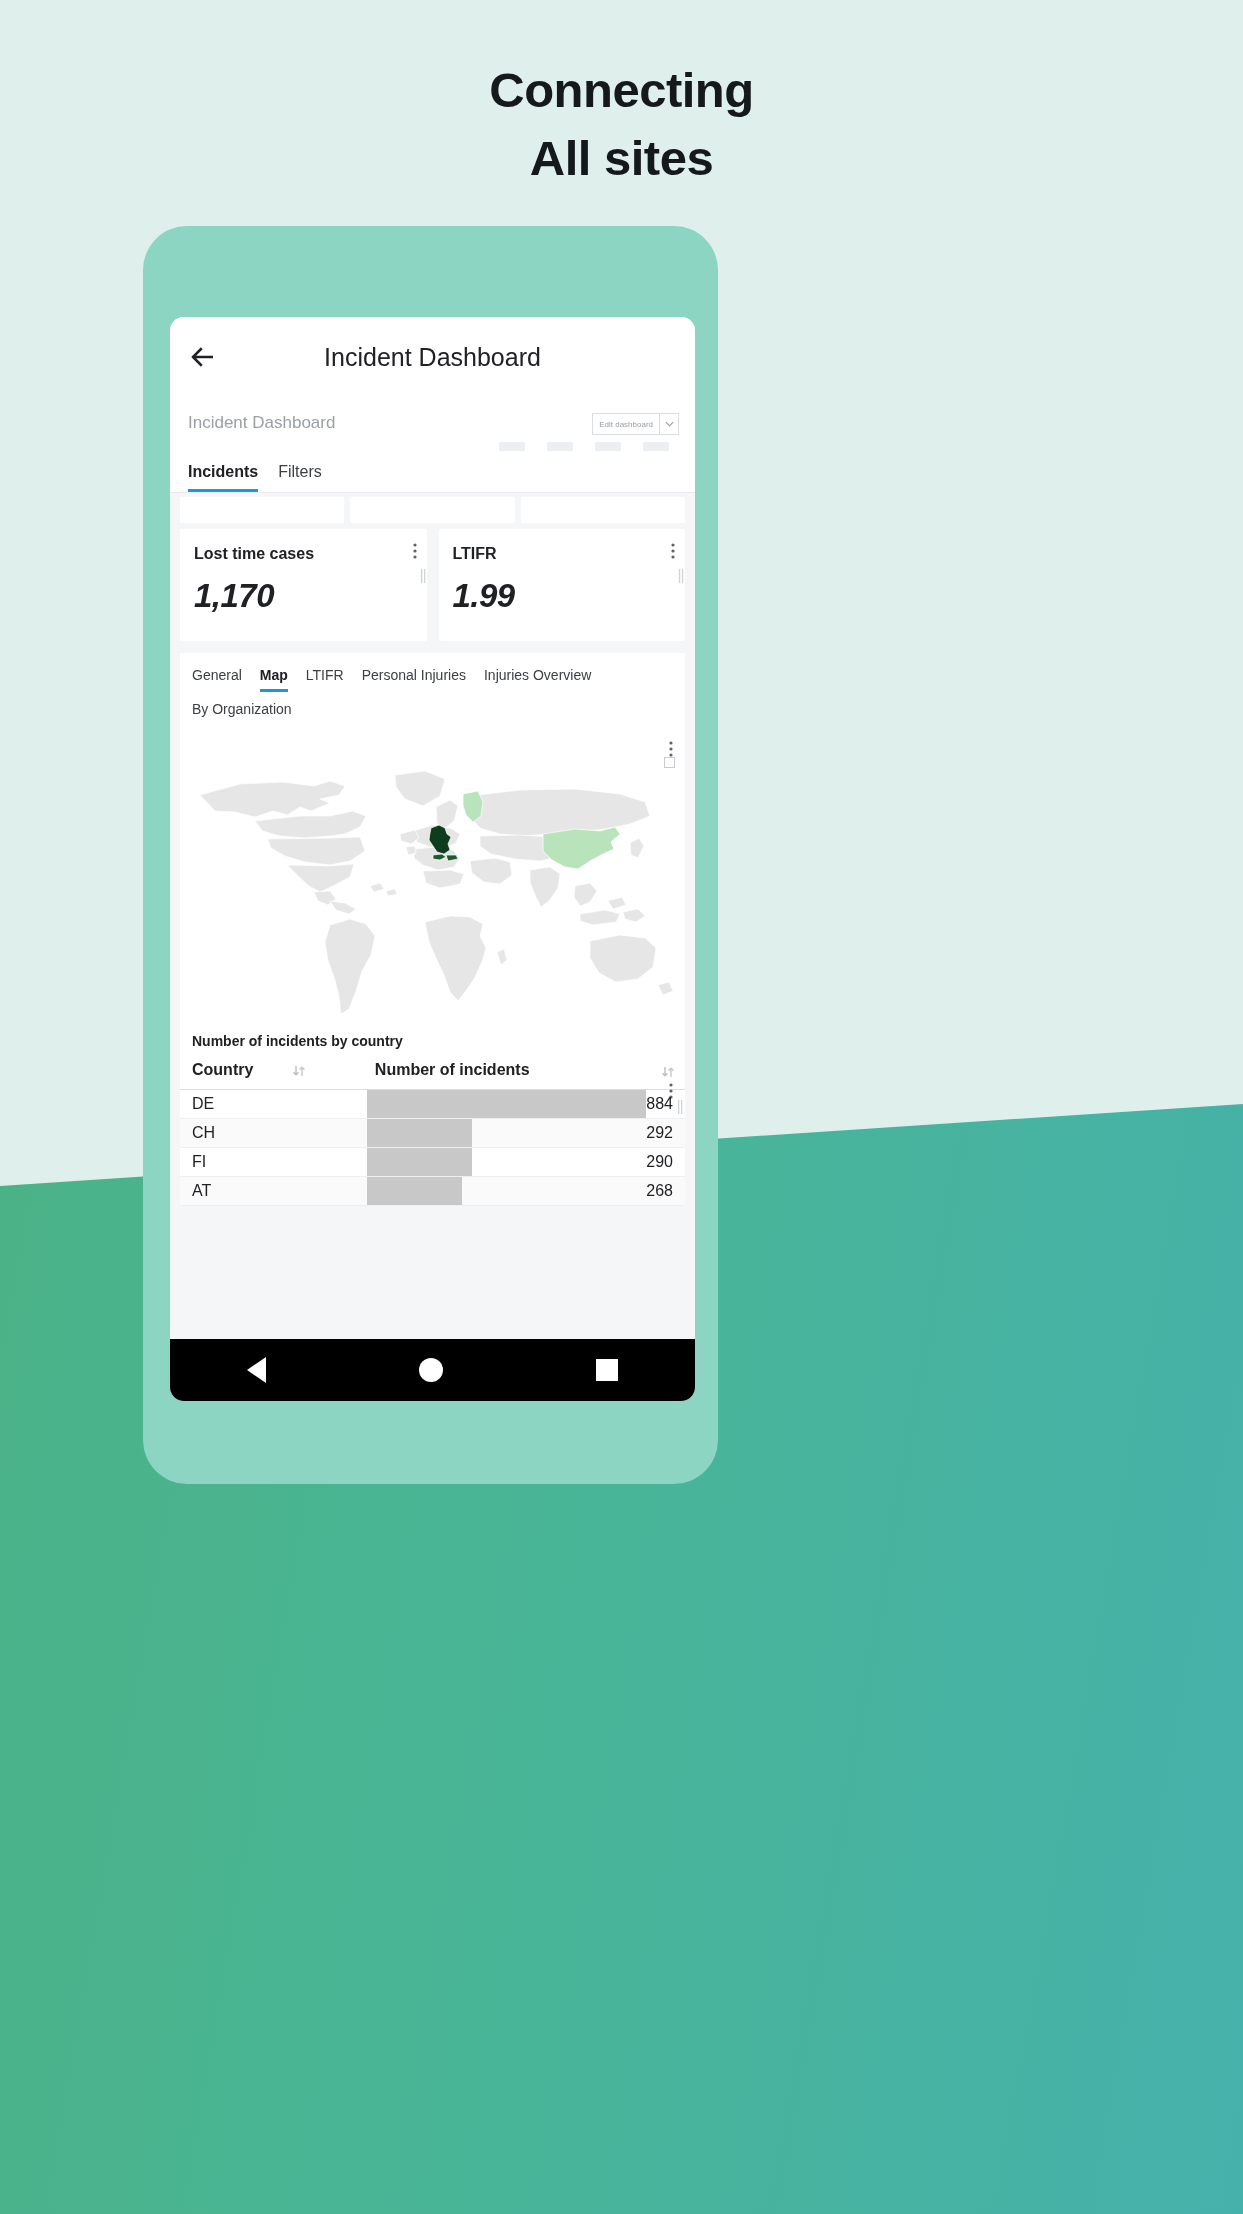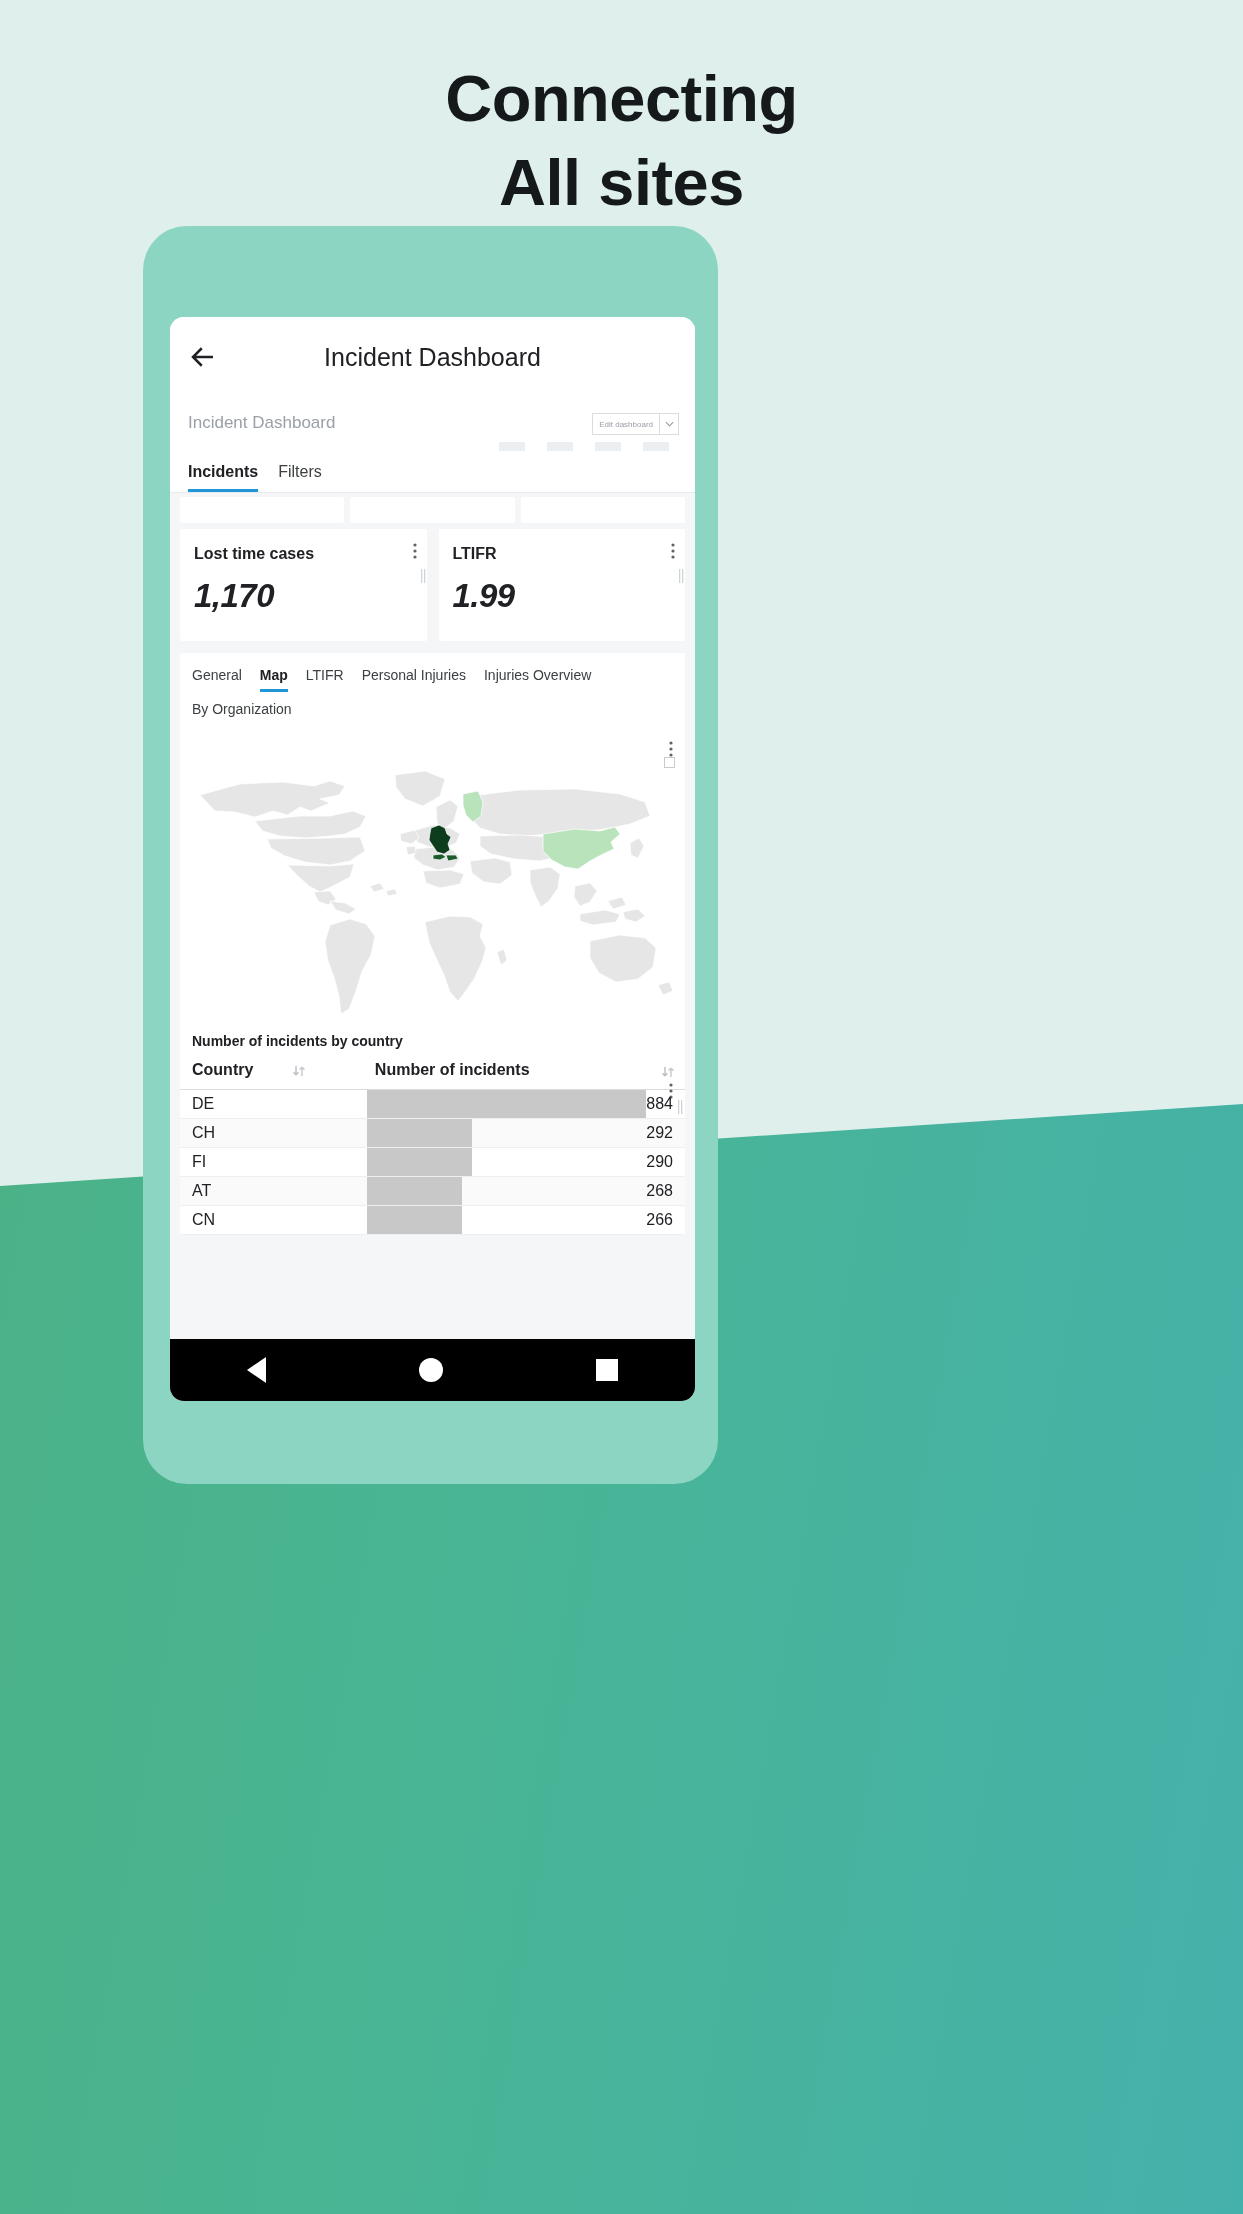--- a/index.html
+++ b/index.html
@@ -24,21 +24,21 @@
     clip-path: polygon(0 1186px, 1243px 1104px, 1243px 2214px, 0 2214px);
   }
 
   
   #headline {
     position: absolute;
     left: 0; top: 66px;
     width: 1243px;
     text-align: center;
     color: #16191c;
-    font-size: 65px;
+    font-size: 49px;
     font-weight: bold;
     line-height: 1.0;
     letter-spacing: -0.5px;
   }
   #headline .l2 { display: block; margin-top: 19px; }
 
   
   #phone-frame {
     position: absolute;
     left: 143px; top: 226px;
@@ -436,29 +436,20 @@
                 </tr>
                 <tr class="alt">
                   <td class="country">AT</td>
                   <td class="bar-cell">
                     <div class="bar-wrap">
                       <div class="bar" style="width: 30%; background: rgb(200, 200, 200);"></div>
                       <span class="bar-val">268</span>
                     </div>
                   </td>
                 </tr>
-                <tr>
-                  <td class="country">CN</td>
-                  <td class="bar-cell">
-                    <div class="bar-wrap">
-                      <div class="bar" style="width: 30%; background: rgb(200, 200, 200);"></div>
-                      <span class="bar-val">266</span>
-                    </div>
-                  </td>
-                </tr>
               </tbody>
           </table>
 
         </div>
       </div>
     </div>
 
     <div id="nav-bar">
       <div class="nav-back"></div>
       <div class="nav-home"></div>

